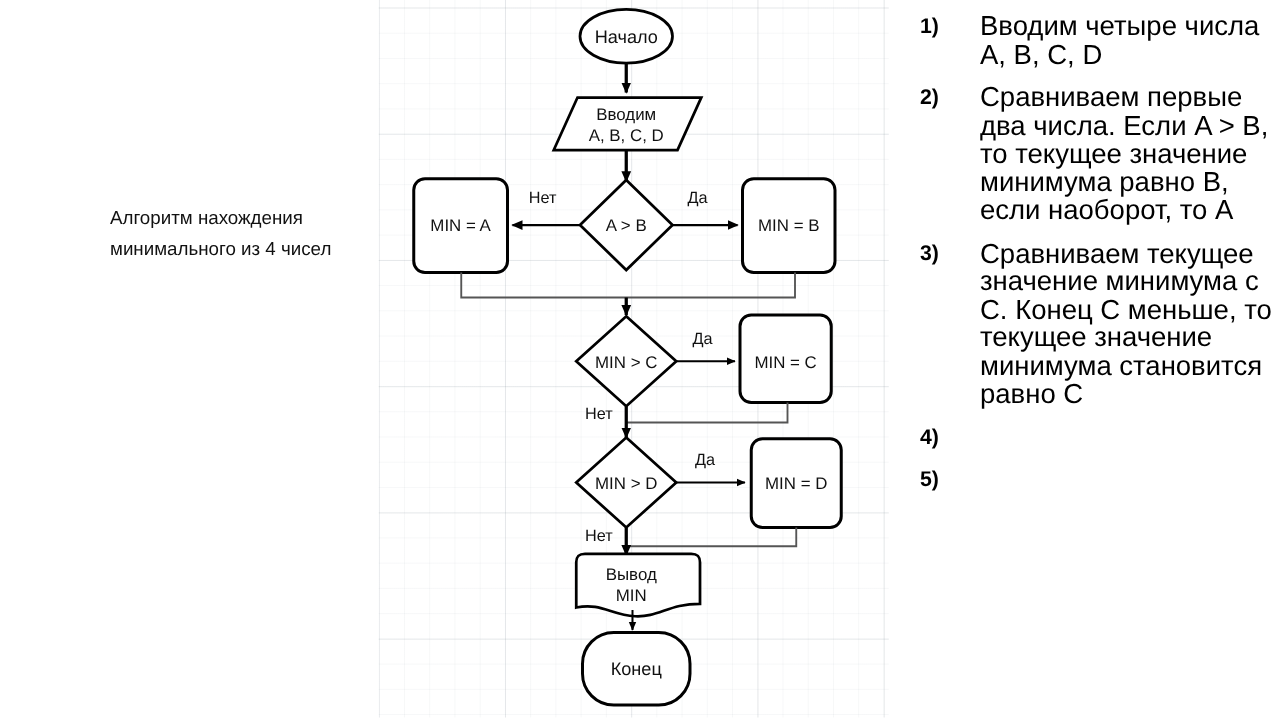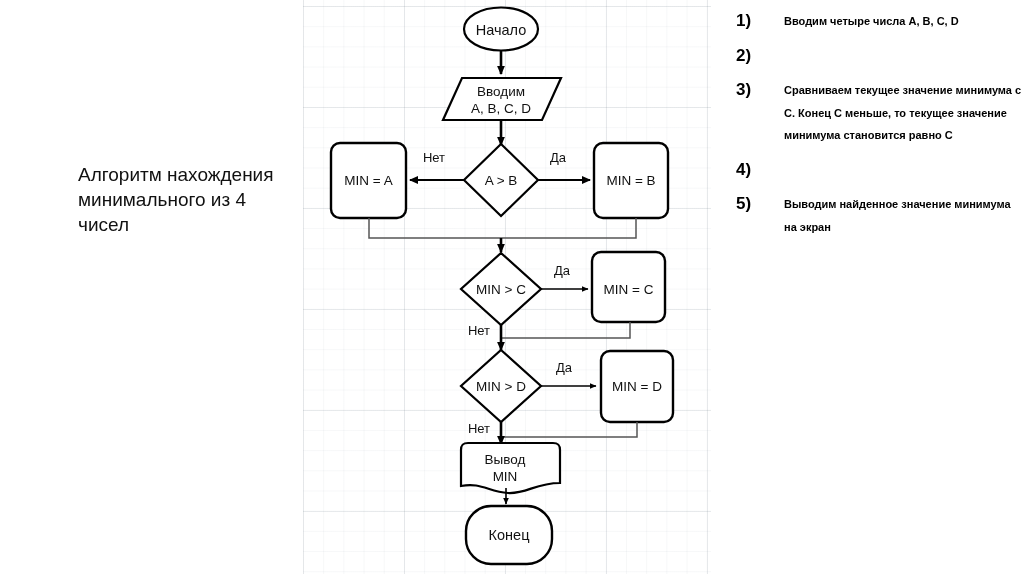--- a/index.html
+++ b/index.html
@@ -25,43 +25,43 @@
     background-size:
       101px 101px,
       101px 101px,
       20.2px 20.2px,
       20.2px 20.2px;
     background-position:0 6px,0 6px,0 6px,0 6px;
   }
 
   
   #caption{
-    position:absolute;left:78px;top:162px;width:200px;
-    font-size:19px;line-height:25px;color:#111;
+    position:absolute;left:88px;top:162px;width:200px;
+    font-size:15px;line-height:25px;color:#111;
   }
 
   
   #chart{position:absolute;left:0;top:0;}
 
   
   #steps{
     position:absolute;left:736px;top:10px;width:288px;
   }
   .step{
     display:flex;
     margin-bottom:12px;
   }
   .step-num{
     width:48px;flex:0 0 48px;
     font-size:17px;font-weight:bold;color:#000;
     line-height:22.5px;
   }
   .step-txt{
     flex:1;
-    font-size:11px;font-weight:bold;color:#000;
+    font-size:22px;font-weight:normal;color:#000;
     line-height:22.5px;
   }
 </style>
 </head>
 <body>
 
 <div id="root">
 
   <div id="grid"></div>
 
@@ -170,27 +170,27 @@
     </g>
   </svg>
 
   <div id="steps">
     <div class="step">
       <div class="step-num">1)</div>
       <div class="step-txt">Вводим четыре числа A, B, C, D</div>
     </div>
     <div class="step">
       <div class="step-num">2)</div>
+      <div class="step-txt">Сравниваем первые два числа. Если A &gt; B, то текущее значение минимума равно B, если наоборот, то A</div>
     </div>
     <div class="step">
       <div class="step-num">3)</div>
       <div class="step-txt">Сравниваем текущее значение минимума с C. Конец C меньше, то текущее значение минимума становится равно C</div>
     </div>
     <div class="step">
       <div class="step-num">4)</div>
     </div>
     <div class="step">
       <div class="step-num">5)</div>
-      <div class="step-txt">Выводим найденное значение минимума на экран</div>
     </div>
   </div>
 
 </div>
 
 </body></html>

